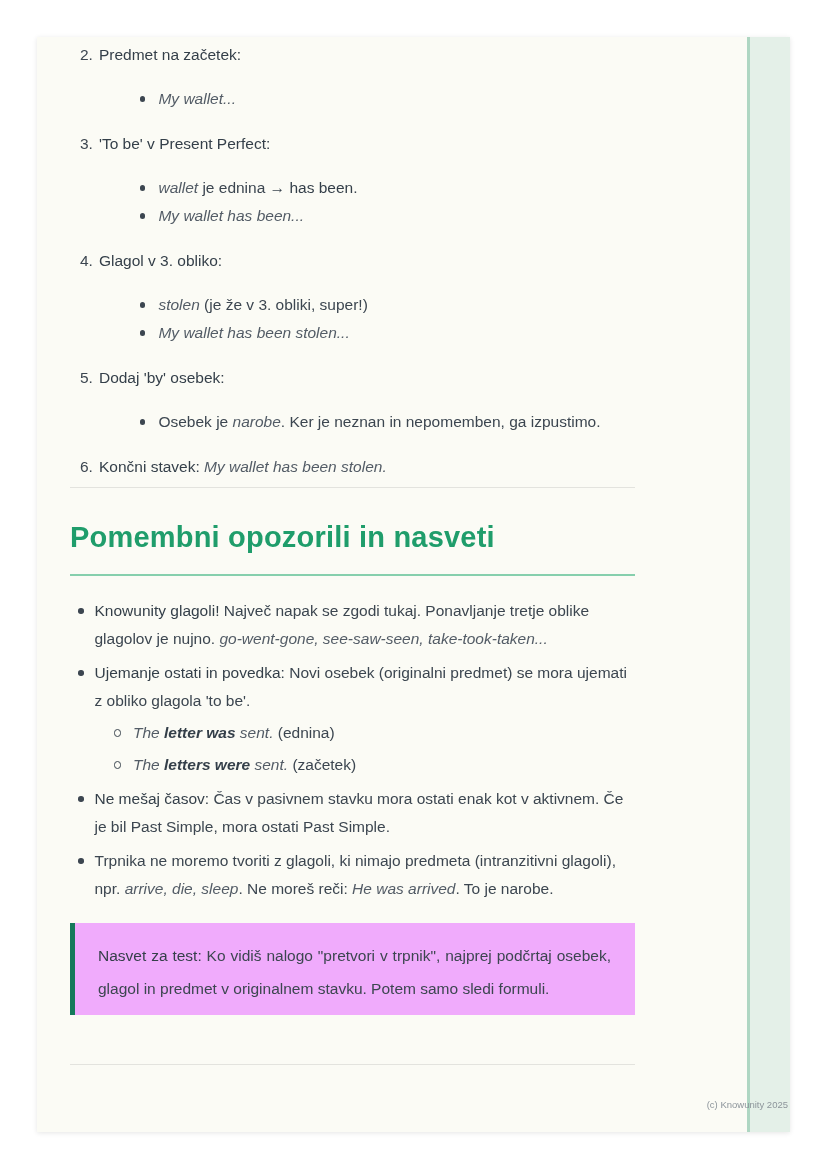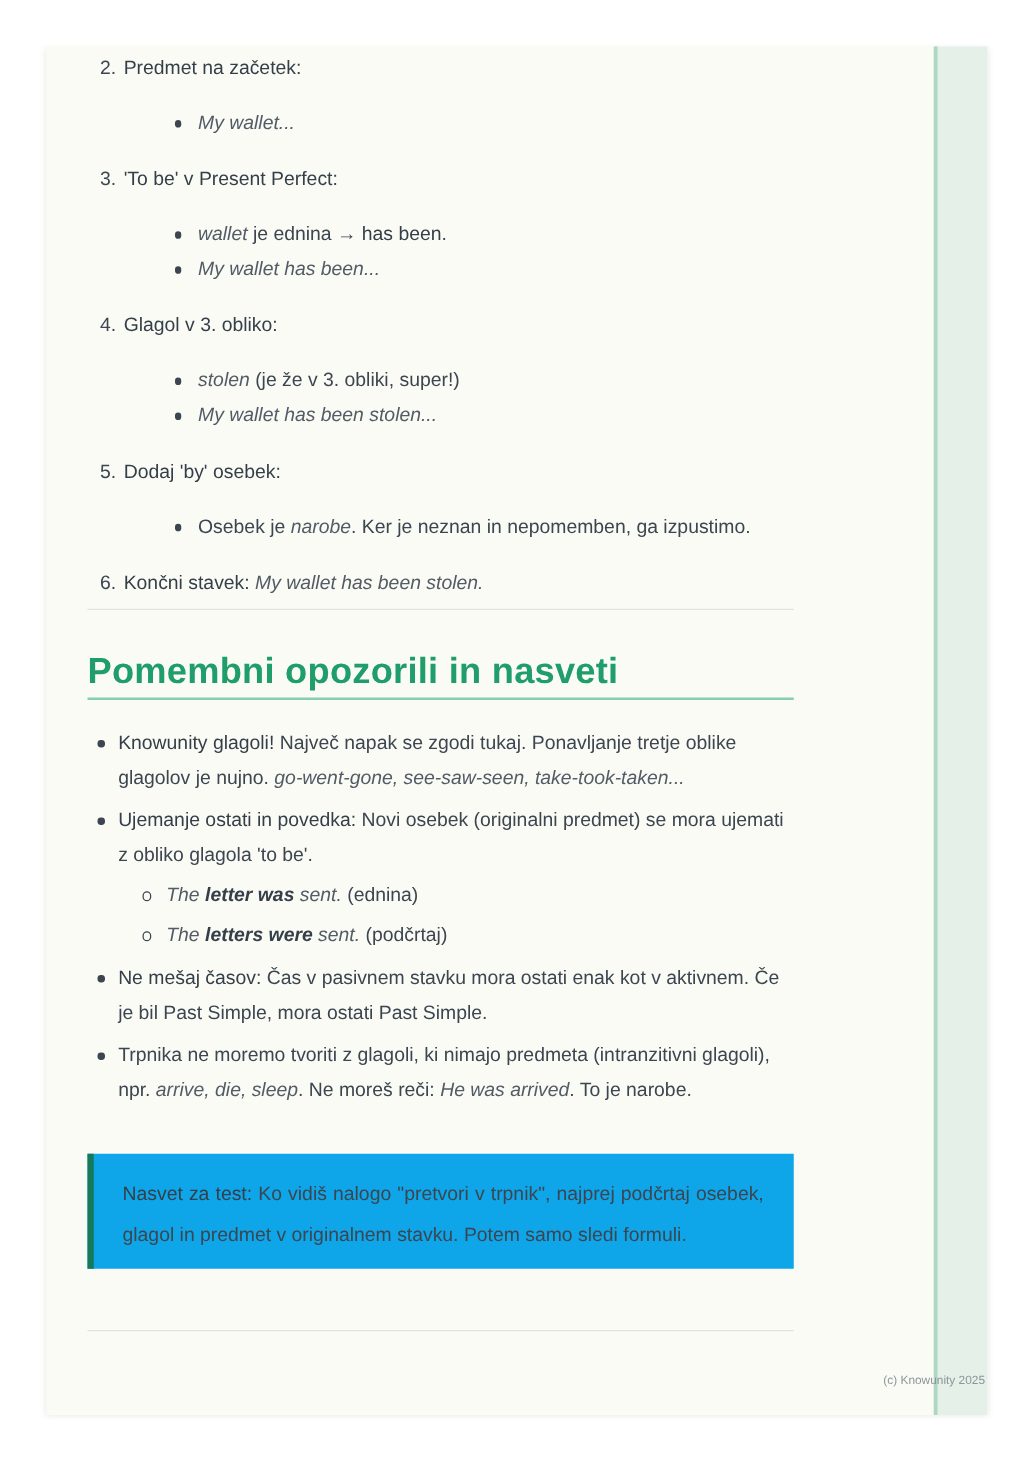--- a/index.html
+++ b/index.html
@@ -39,39 +39,39 @@
 
   
   .divider{height:0;border-top:1.6px solid #e3e3de;}
   .hr1{top:450px;}
   .hr2{top:1027px;}
 
   
   .section{top:483px;}
   .section-heading{
     margin:0;font-size:29px;line-height:34px;font-weight:700;
-    color:#1f9d6b;padding-bottom:4px;border-bottom:2px solid #86cfad;
+    color:#1f9d6b;padding-bottom:20px;border-bottom:2px solid #86cfad;
     letter-spacing:.2px;
   }
   .warn-list{margin:21px 0 0 0;padding:0;list-style:none;font-size:15.5px;line-height:28px;}
   .warn-item{display:flex;padding-left:8px;margin-bottom:6px;}
   .warn-item .dot{margin-right:11px;}
   .warn-body{flex:1 1 auto;}
   .sub-list{margin:0;padding:0;list-style:none;}
   .sub-item{display:flex;padding-left:19px;margin-top:4px;}
 
   
   .run-n{}
   .run-b{font-weight:400;color:#343f49;}
   .run-i{font-style:italic;color:#535c66;}
   .run-bi{font-weight:700;font-style:italic;color:#343f49;}
 
   
   .callout{
-    top:886px;background:#0ea5e9;border-left:5px solid #15795a;
+    top:886px;background:#f0abfc;border-left:5px solid #15795a;
     box-sizing:border-box;padding:16px 24px 10px 23px;
   }
   .callout-text{
     font-size:15.5px;line-height:33px;text-align:justify;color:#3c4650;margin:0;
   }
 
   
   .footer{
     position:absolute;right:2px;top:1061px;z-index:5;
     font-size:9.5px;line-height:13px;color:#8d959b;
@@ -165,21 +165,21 @@
             <span class="dot"></span>
             <div class="warn-body">
               <div class="warn-text"><span class="run-b">Ujemanje ostati in povedka:</span><span class="run-n"> Novi osebek (originalni predmet) se mora ujemati z obliko glagola 'to be'.</span></div>
               <ul class="sub-list">
                 <li class="sub-item">
                   <span class="circle"></span>
                   <span class="sub-text"><span class="run-i">The </span><span class="run-bi">letter was</span><span class="run-i"> sent.</span><span class="run-n"> (ednina)</span></span>
                 </li>
                 <li class="sub-item">
                   <span class="circle"></span>
-                  <span class="sub-text"><span class="run-i">The </span><span class="run-bi">letters were</span><span class="run-i"> sent.</span><span class="run-n"> (podčrtaj)</span></span>
+                  <span class="sub-text"><span class="run-i">The </span><span class="run-bi">letters were</span><span class="run-i"> sent.</span><span class="run-n"> (začetek)</span></span>
                 </li>
               </ul>
             </div>
           </li>
           <li class="warn-item">
             <span class="dot"></span>
             <div class="warn-body">
               <div class="warn-text"><span class="run-b">Ne mešaj časov:</span><span class="run-n"> Čas v pasivnem stavku mora ostati enak kot v aktivnem. Če je bil Past Simple, mora ostati Past Simple.</span></div>
             </div>
           </li>

